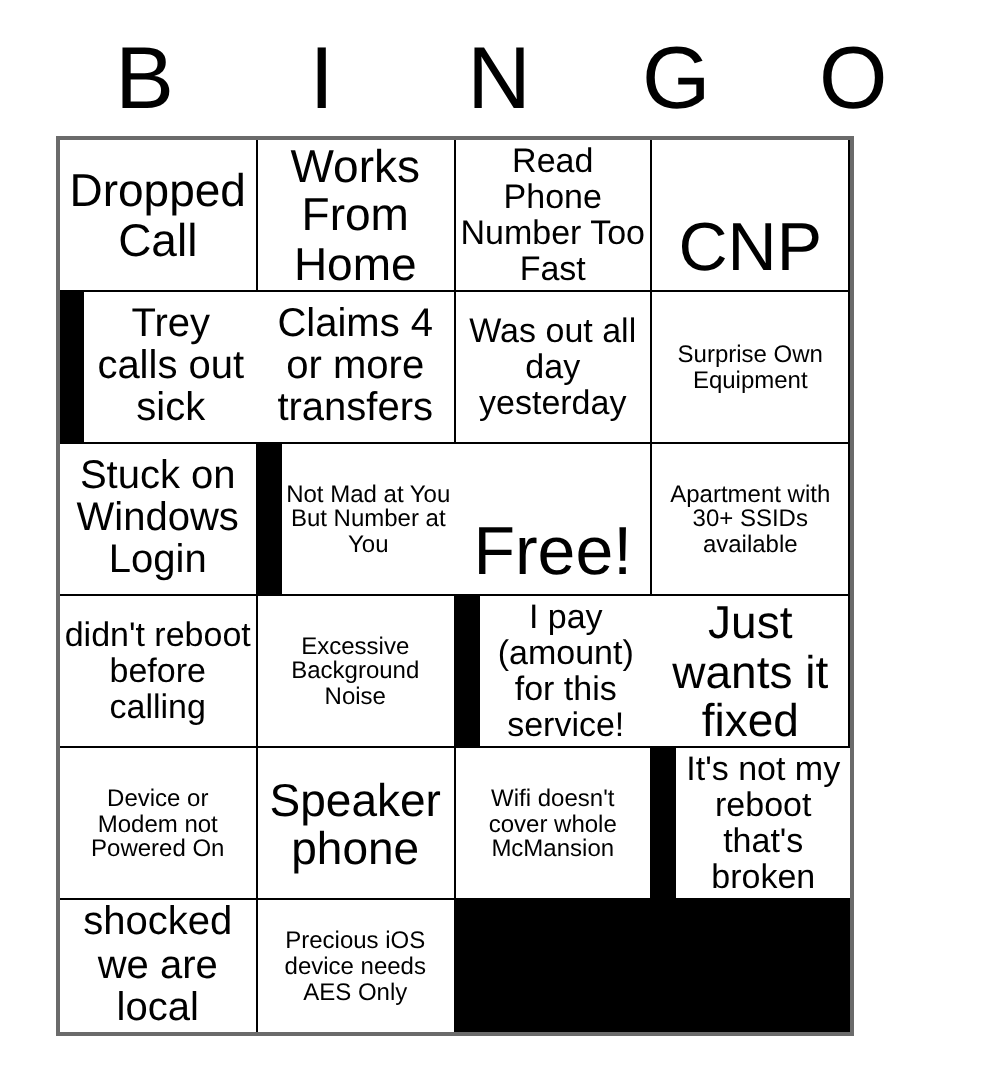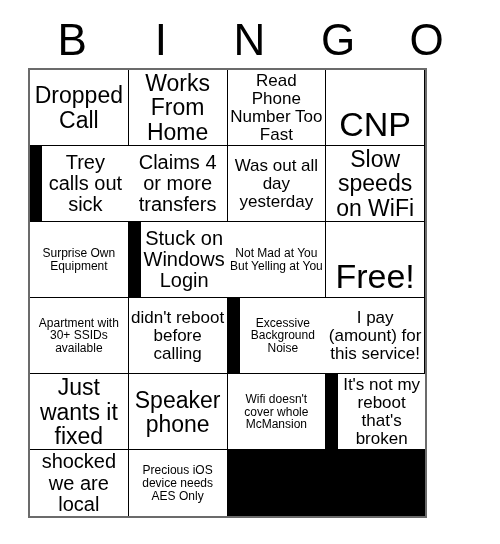--- a/index.html
+++ b/index.html
@@ -115,51 +115,51 @@
     <div class="cell fs-md">
         <span class="cell-text">Trey calls out sick</span>
       </div>
 
     <div class="cell fs-md">
         <span class="cell-text">Claims 4 or more transfers</span>
       </div>
     <div class="cell fs-sm">
         <span class="cell-text">Was out all day yesterday</span>
       </div>
-    <div class="cell fs-lg">
-        <span class="cell-text">Slow speeds on WiFi</span>
-      </div>
     <div class="cell fs-xs">
         <span class="cell-text">Surprise Own Equipment</span>
       </div>
 
     <div class="cell fs-md">
         <span class="cell-text">Stuck on Windows Login</span>
       </div>
     <div class="cell fs-xs">
-        <span class="cell-text">Not Mad at You But Yelling at You</span>
+        <span class="cell-text">Not Mad at You But Number at You</span>
       </div>
     <div class="cell fs-xxl">
         <span class="cell-text">Free!</span>
       </div>
     <div class="cell fs-xs">
         <span class="cell-text">Apartment with 30+ SSIDs available</span>
       </div>
     <div class="cell fs-sm">
         <span class="cell-text">didn't reboot before calling</span>
       </div>
 
     <div class="cell fs-xs">
         <span class="cell-text">Excessive Background Noise</span>
       </div>
     <div class="cell fs-sm">
         <span class="cell-text">I pay (amount) for this service!</span>
       </div>
     <div class="cell fs-lg">
         <span class="cell-text">Just wants it fixed</span>
+      </div>
+    <div class="cell fs-xs">
+        <span class="cell-text">Device or Modem not Powered On</span>
       </div>
 
     <div class="cell fs-lg">
         <span class="cell-text">Speaker phone</span>
       </div>
     <div class="cell fs-xs">
         <span class="cell-text">Wifi doesn't cover whole McMansion</span>
       </div>
     <div class="cell fs-sm">
         <span class="cell-text">It's not my reboot that's broken</span>

